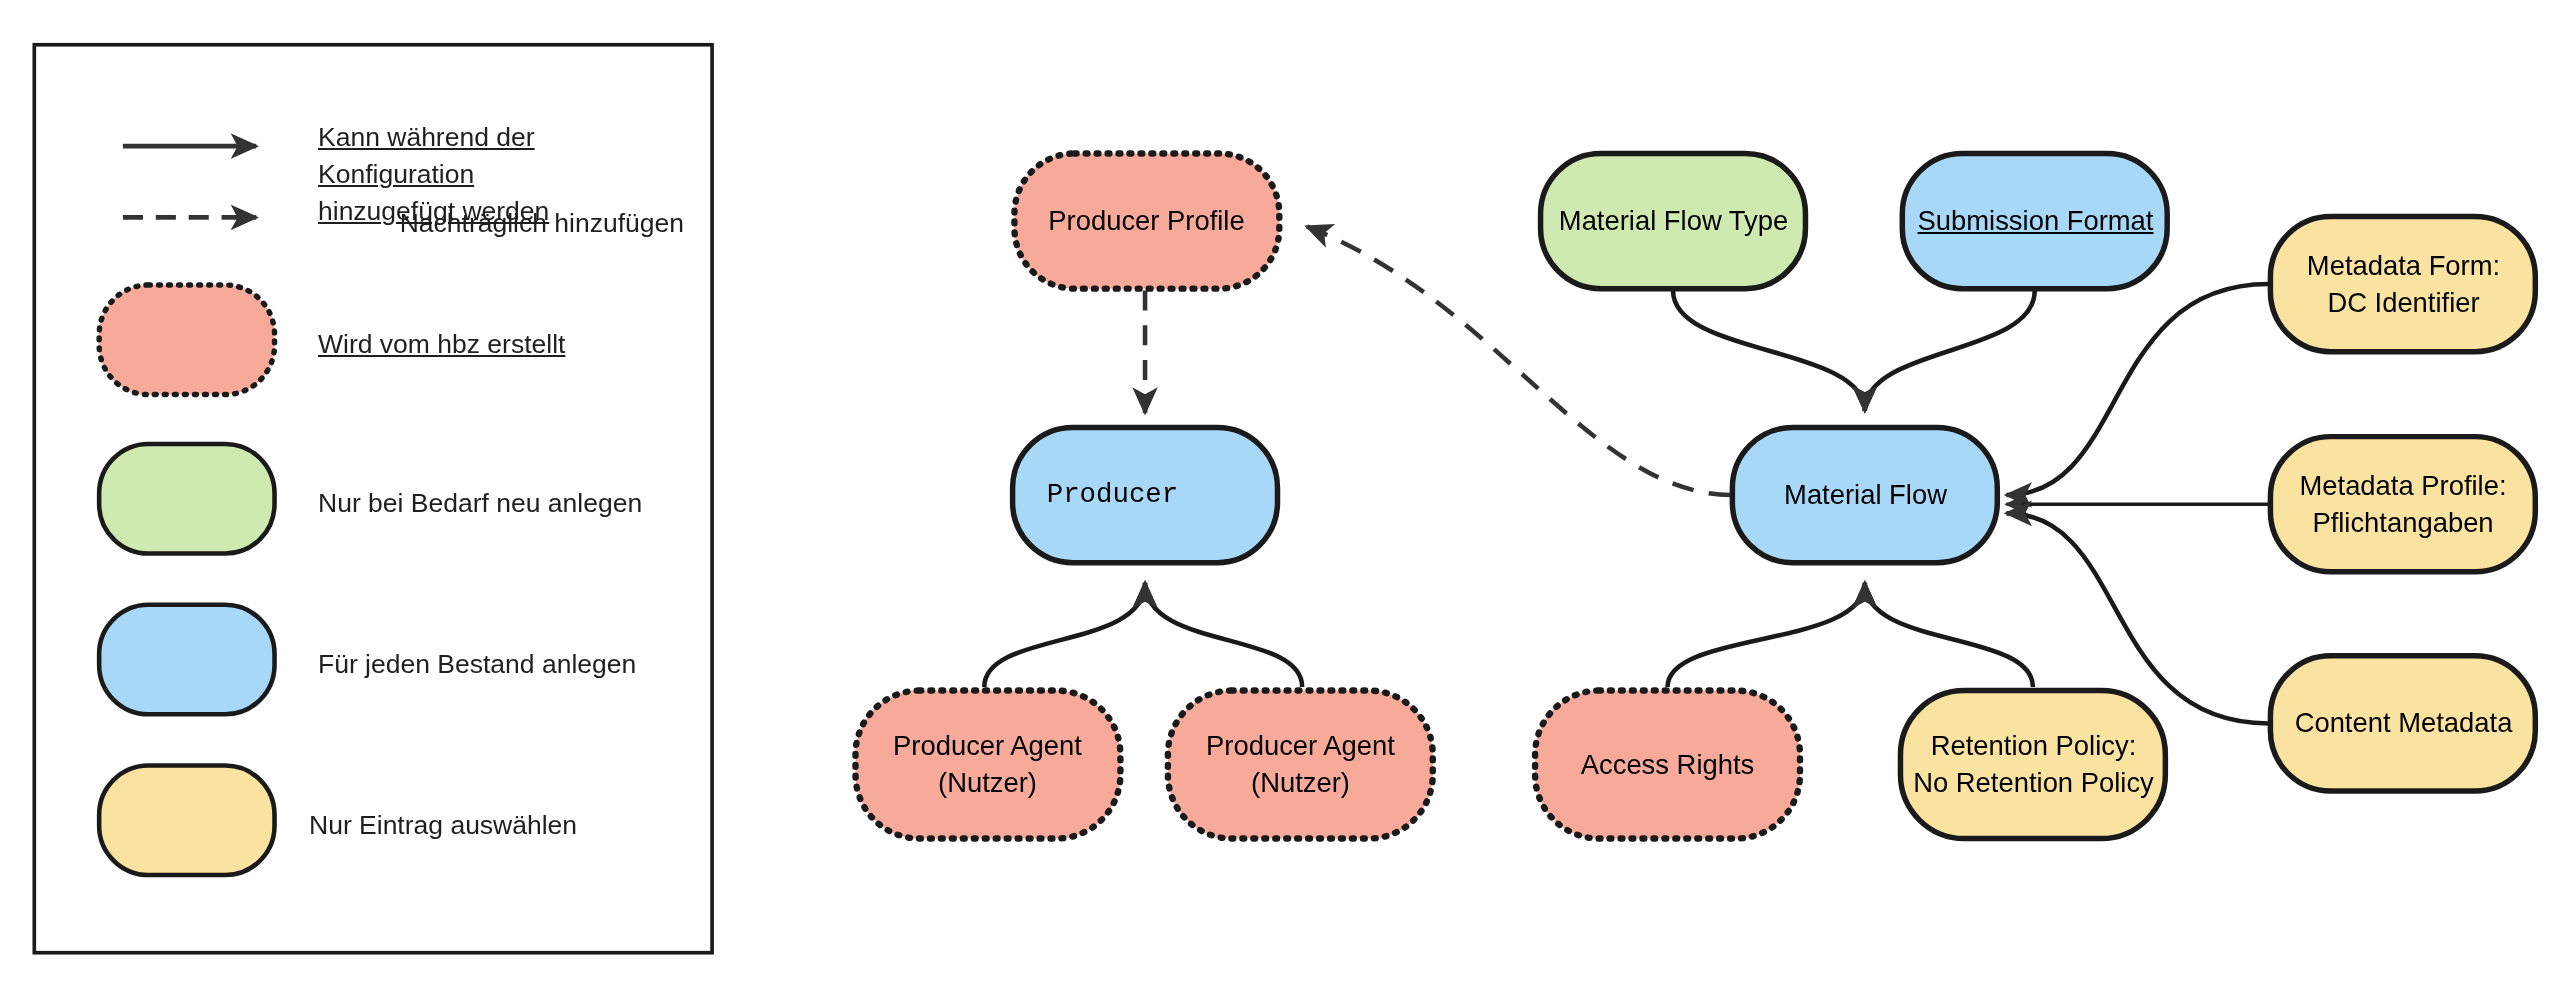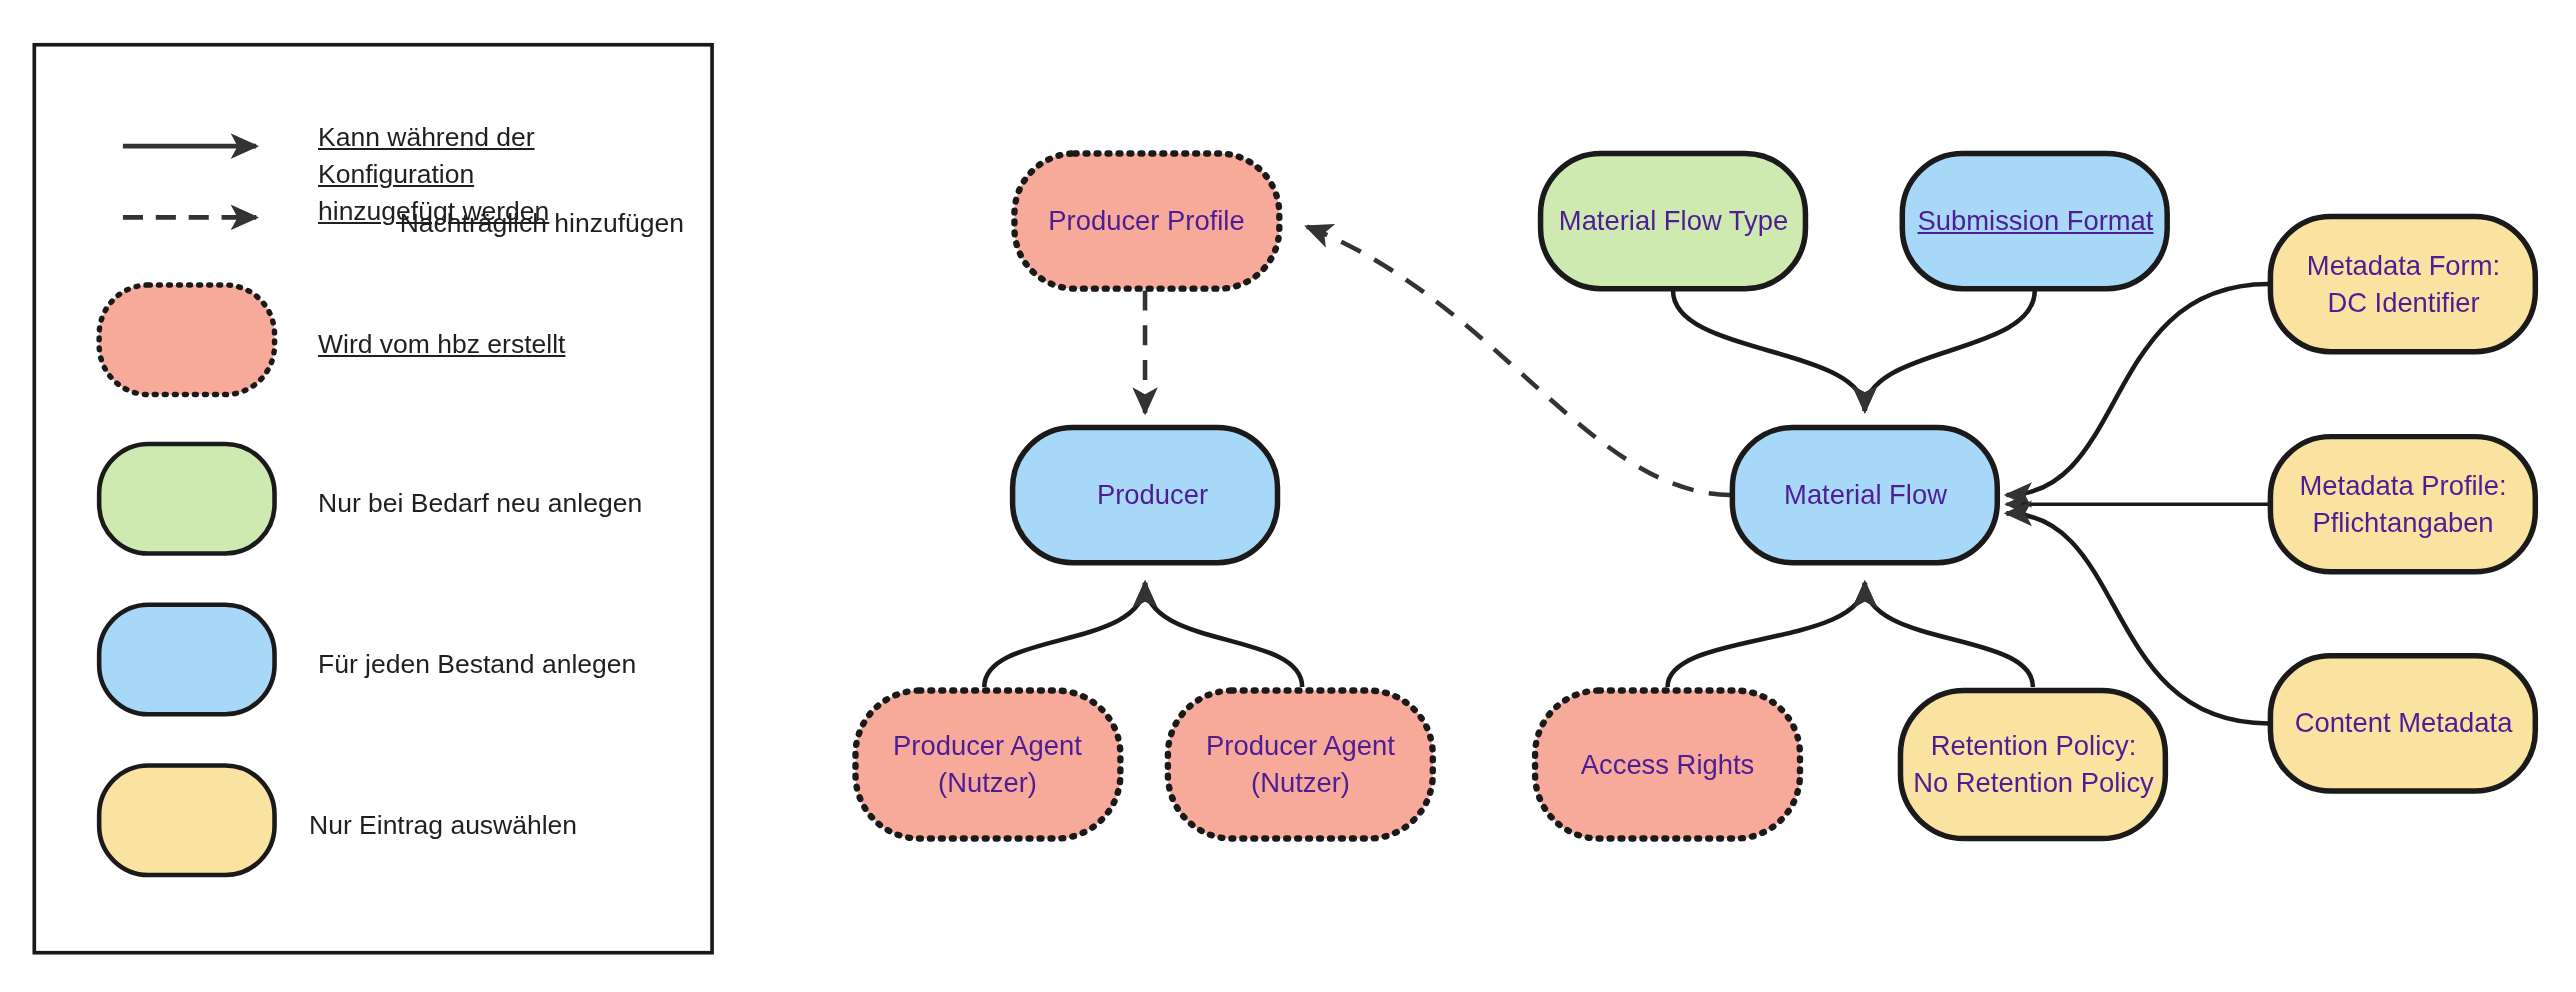--- a/index.html
+++ b/index.html
@@ -19,21 +19,21 @@
     left: 0; top: 0;
     width: 2576px;
     height: 992px;
   }
   .node-label {
     position: absolute;
     display: flex;
     align-items: center;
     justify-content: center;
     text-align: center;
-    color: #4c1d95;
+    color: #000000;
     font-size: 27.4px;
     line-height: 1.35;
     pointer-events: none;
     white-space: pre-line;
   }
   .legend-text {
     position: absolute;
     color: #1f1f1f;
     font-size: 26.5px;
     line-height: 1.4;
@@ -119,21 +119,21 @@
 <div class="legend-text" style="left:318px; top:326px; width:366px;text-decoration:underline;">Wird vom hbz erstellt</div>
 
 <div class="legend-text" style="left:318px; top:485px; width:384px;">Nur bei Bedarf neu anlegen</div>
 
 <div class="legend-text" style="left:318px; top:646px; width:384px;">Für jeden Bestand anlegen</div>
 
 <div class="legend-text" style="left:309px; top:807px; width:384px;">Nur Eintrag auswählen</div>
 
 <div class="node-label" style="left:1014px; top:154px; width:265px; height:135px;">Producer Profile</div>
 
-<div class="node-label" style="left:1020px; top:428px; width:265px; height:135px;">Producer</div>
+<div class="node-label" style="left:980px; top:428px; width:265px; height:135px;font-family:Liberation Mono, monospace;">Producer</div>
 
 <div class="node-label" style="left:855px; top:691px; width:265px; height:148px;">Producer Agent
 (Nutzer)</div>
 
 <div class="node-label" style="left:1168px; top:691px; width:265px; height:148px;">Producer Agent
 (Nutzer)</div>
 
 <div class="node-label" style="left:1541px; top:154px; width:265px; height:135px;">Material Flow Type</div>
 
 <div class="node-label" style="left:1903px; top:154px; width:265px; height:135px;text-decoration:underline;">Submission Format</div>

